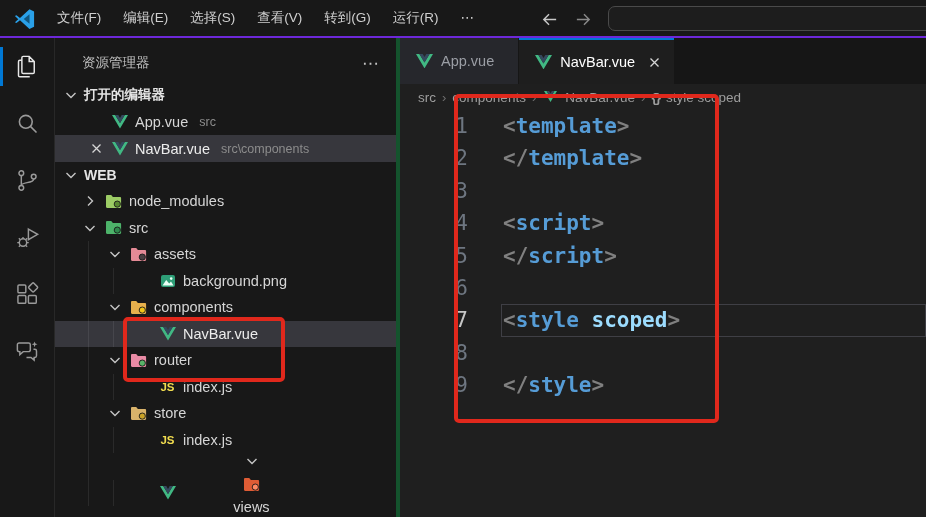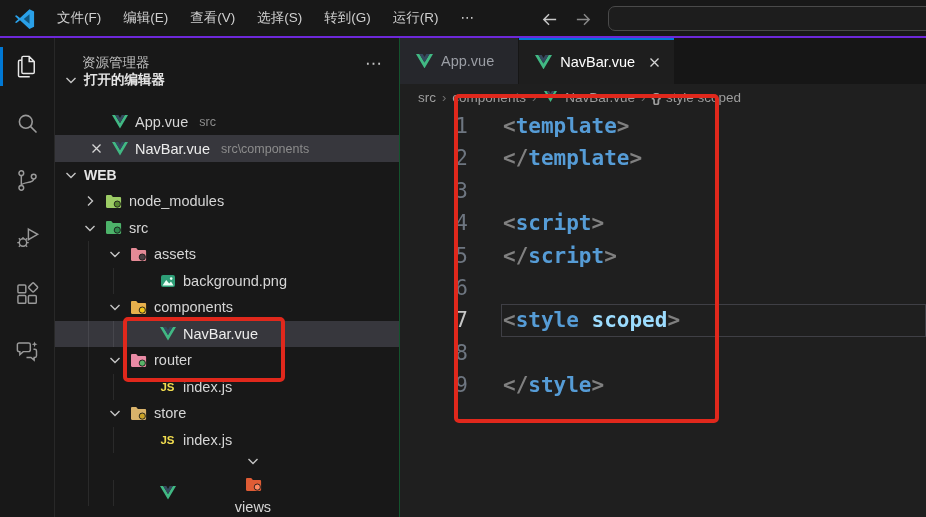--- a/index.html
+++ b/index.html
@@ -23,25 +23,25 @@
 
   
   .activitybar{width:55px;background:#181818;border-right:1px solid #282828;position:relative;box-sizing:border-box;flex:none;}
   .ab-item{height:57px;display:flex;align-items:center;justify-content:center;position:relative;}
   .ab-item svg{stroke:#9a9a9a;}
   .ab-item.active svg{stroke:#e8e8e8;}
   .ab-item.active::before{content:"";position:absolute;left:0;top:9px;bottom:9px;width:2.5px;background:#0078d4;}
   .ab-ic{display:flex;}
 
   
-  .sidebar{width:345px;background:#181818;border-right:1px solid #14532d;position:relative;box-sizing:border-box;flex:none;overflow:hidden;font-size:14.5px;}
+  .sidebar{width:345px;background:#181818;border-right:4px solid #14532d;position:relative;box-sizing:border-box;flex:none;overflow:hidden;font-size:14.5px;}
   .sb-title{position:absolute;top:12px;left:0;right:0;height:26px;display:flex;align-items:center;padding-left:27px;font-size:13.5px;color:#c2c2c2;}
   .sb-more{position:absolute;right:16px;top:0;font-size:17px;letter-spacing:1px;color:#c2c2c2;height:26px;display:flex;align-items:center;}
   .sec-header{position:absolute;left:0;right:0;height:26px;display:flex;align-items:center;padding-left:8px;gap:5px;font-weight:700;font-size:13.5px;color:#e4e4e4;}
-  #oe-header{top:29px;} #ws-header{top:124px;font-size:14px;}
+  #oe-header{top:44px;} #ws-header{top:124px;font-size:14px;}
   #oe-list{position:absolute;top:70px;left:0;right:0;}
   #tree{position:absolute;top:150px;left:0;right:0;bottom:0;}
   .row{display:flex;align-items:center;gap:7px;position:relative;box-sizing:border-box;white-space:nowrap;}
   .oe-row{height:27px;padding-left:33px;gap:7px;}
   .tree-row{height:26.5px;}
   .row.selected{background:#37373d;}
   .row .label{color:#d6d6d6;}
   .row.selected .label{color:#ececec;}
   .row .desc{color:#8c8c8c;font-size:12.5px;margin-left:4px;}
   .chev,.spacer{width:16px;height:16px;display:flex;align-items:center;justify-content:center;flex:none;}
@@ -81,22 +81,22 @@
   <div class="titlebar">
     <div class="logo">
       <svg width="23" height="23" viewBox="0 0 24 24">
         <path d="M17.2 2.4 7.3 11.5 3.6 8.6 2 9.4l3.5 3.3L2 16l1.6.8 3.7-2.9 9.9 9.1 4.8-2.3V4.7Z" fill="#2aa0e8"></path>
         <path d="M17.2 7.6v10l-6-5Z" fill="#11567f"></path>
       </svg>
     </div>
     <div class="menus" id="menus">
         <div class="menu-item">文件(F)</div>
         <div class="menu-item">编辑(E)</div>
+        <div class="menu-item">选择(S)</div>
         <div class="menu-item">查看(V)</div>
-        <div class="menu-item">选择(S)</div>
         <div class="menu-item">转到(G)</div>
         <div class="menu-item">运行(R)</div>
         <div class="menu-item">⋯</div>
       </div>
     <div class="nav-arrow" id="nav-back">
       <svg width="19" height="19" viewBox="0 0 20 20" fill="none" stroke="#c8c8c8" stroke-width="1.5">
           <path d="M17 10H4M9.5 4.5 4 10l5.5 5.5"></path>
         </svg>
     </div>
     <div class="nav-arrow" id="nav-fwd">

